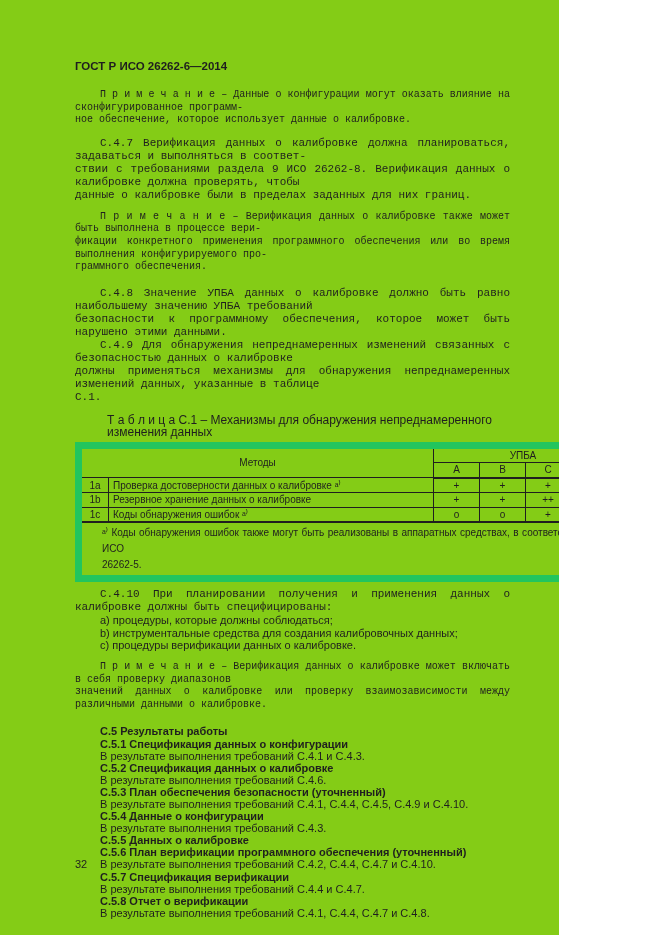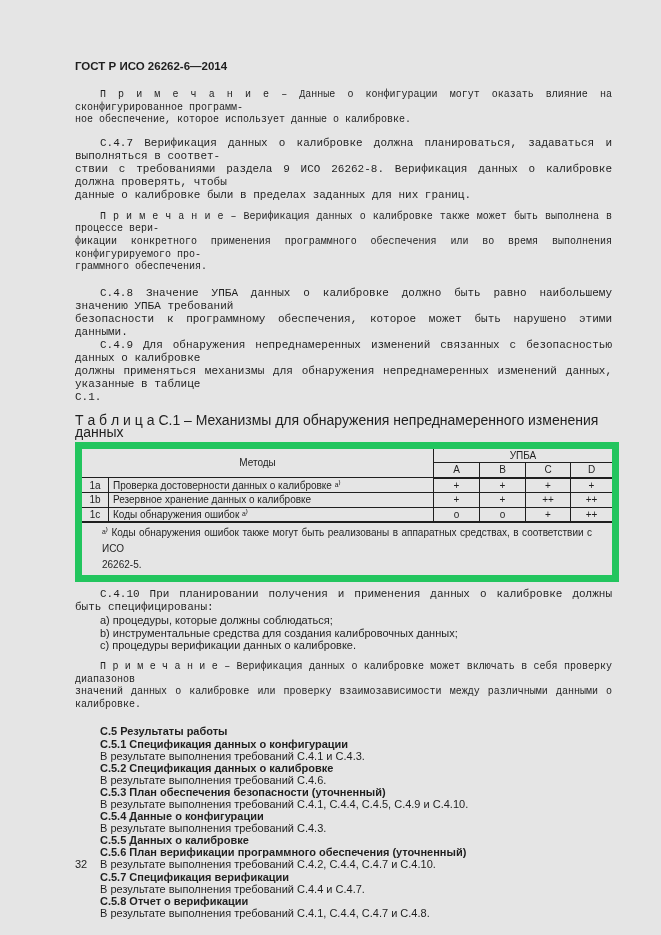--- a/index.html
+++ b/index.html
@@ -1,36 +1,36 @@
 <!DOCTYPE html>
 <html><head>
 <meta charset="utf-8">
 <style>
   html,body { margin:0; padding:0; background:#ffffff; }
   .page {
     position:relative;
-    width:661px; height:935px;
-    background:#e5e5e5;
+    width:559px; height:935px;
+    background:#84cc16;
     box-sizing:border-box;
     padding:60px 49px 0 75px;
     font-family:"Liberation Sans", sans-serif;
     color:#1f1f1f;
     overflow:hidden;
   }
   .doc-header { font-weight:bold; font-size:11.5px; line-height:13px; }
   p { margin:0; white-space:pre-line; }
   .body   { font-size:11px;  line-height:13px; text-align:justify; }
   .note   { font-size:10px;  line-height:12.6px; text-align:justify; }
   .indent { text-indent:25px;font-family:Liberation Mono, monospace; }
   .mt16 { margin-top:16px; }
   .mt13 { margin-top:13px; }
   .mt10 { margin-top:10px; }
   .mt9  { margin-top:9px; }
   .mt0  { margin-top:0; }
-  .caption { font-size:14px; line-height:12px; margin-top:10px; white-space:normal; }
+  .caption { font-size:12px; line-height:12px; margin-top:10px; white-space:normal;margin-left:32px; }
   table.c1 {
     border-collapse:collapse; table-layout:fixed;
     width:537px; margin-top:4px;
     font-size:10px; color:#1f1f1f;
   }
   table.c1 { border:7px solid #22c55e; }
   table.c1 th, table.c1 td {
     border:1px solid #1f1f1f;
     font-weight:normal;
     padding:1px 4px;

